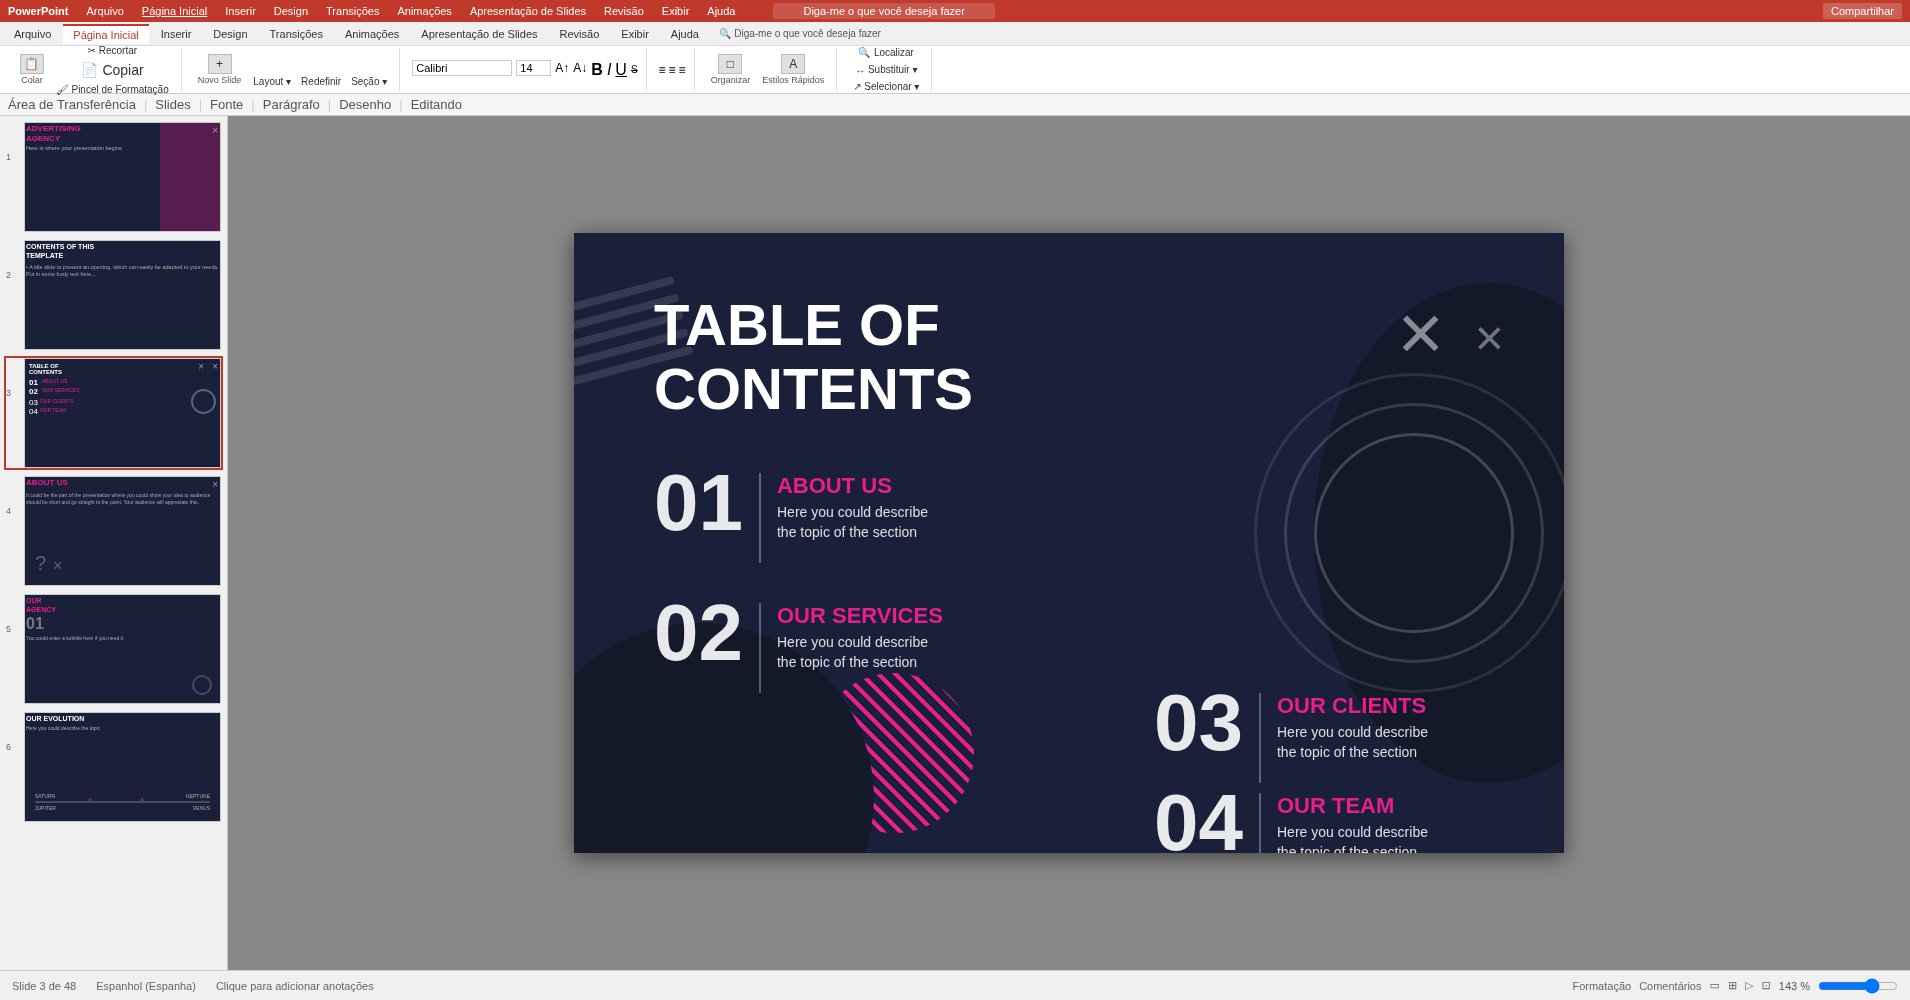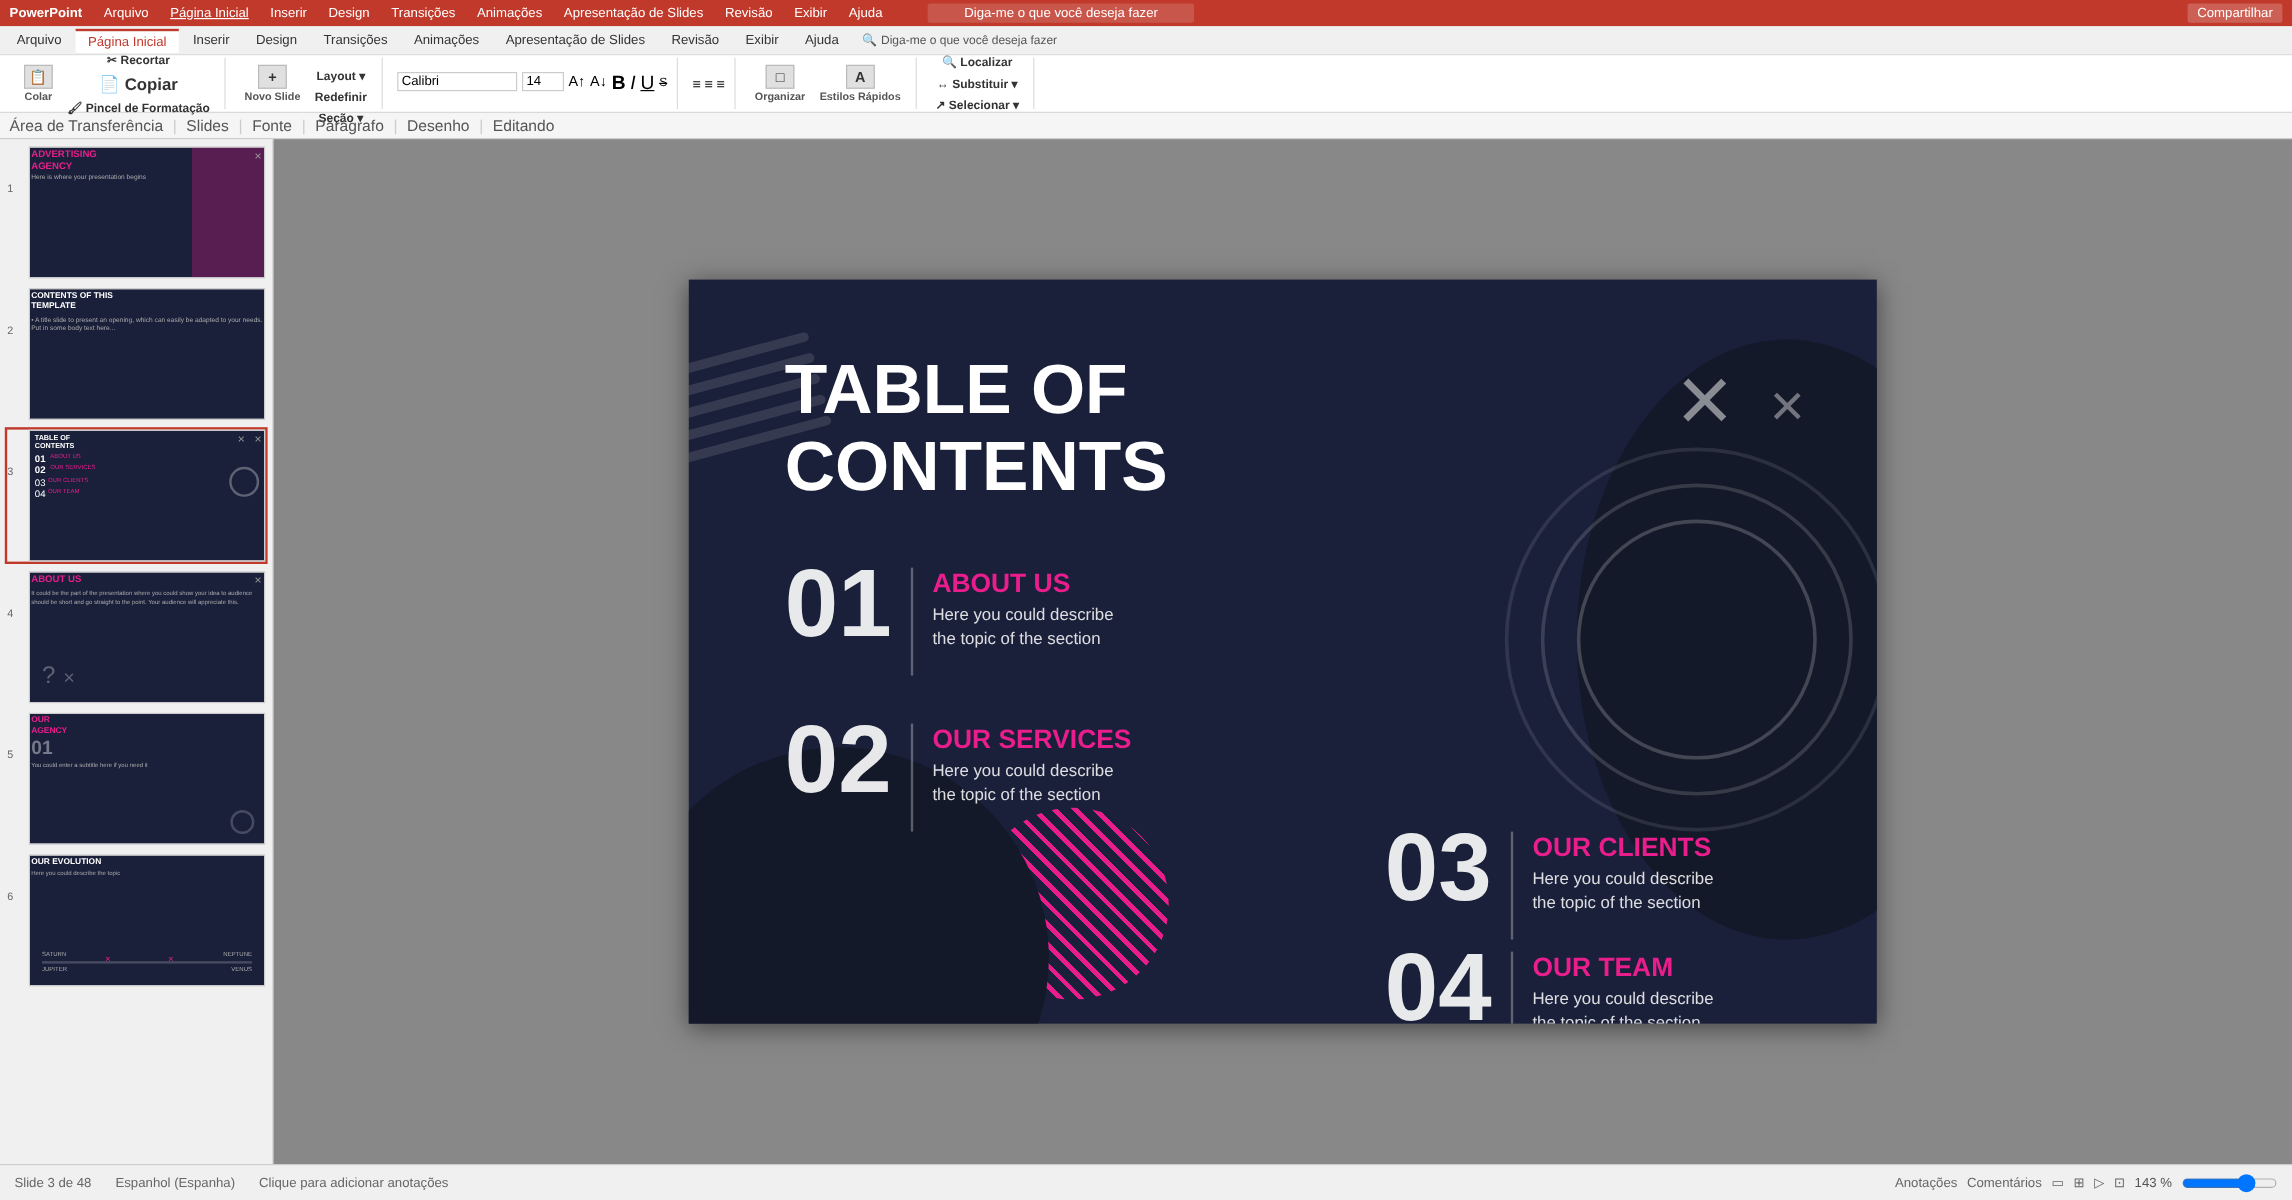--- a/index.html
+++ b/index.html
@@ -73,21 +73,20 @@
     }
     .ribbon-btn {
       display: flex;
       flex-direction: column;
       align-items: center;
       font-size: 9px;
       cursor: pointer;
       padding: 2px 4px;
       color: #333;
       min-width: 32px;
-      font-weight: bold;
     }
     .ribbon-btn .icon-block {
       width: 24px;
       height: 20px;
       background: #e0e0e0;
       border: 1px solid #bbb;
       margin-bottom: 1px;
       display: flex;
       align-items: center;
       justify-content: center;
@@ -374,21 +373,21 @@
             <span style="font-size:10px;">🖌 Pincel de Formatação</span>
           </div>
       </div>
     </div>
 
     <div class="ribbon-group">
       <div class="ribbon-btn">
         <div class="icon-block">+</div>
         <span class="ribbon-label">Novo Slide</span>
       </div>
-      <div style="display:flex;flex-direction:column;gap:2px;margin-top:24px;">
+      <div style="display:flex;flex-direction:row;gap:2px;margin-top:24px;">
         <div class="ribbon-btn">
             <span style="font-size:10px;">Layout ▾</span>
           </div>
         <div class="ribbon-btn">
             <span style="font-size:10px;">Redefinir</span>
           </div>
         <div class="ribbon-btn">
             <span style="font-size:10px;">Seção ▾</span>
           </div>
       </div>
@@ -658,21 +657,21 @@
 
     </div>
   </div>
 </div>
 
 <div class="notes-bar">
   <span>Slide 3 de 48</span>
   <span>Espanhol (Espanha)</span>
   <span>Clique para adicionar anotações</span>
   <div class="right-controls">
-    <span>Anotações</span>
+    <span>Formatação</span>
     <span>Comentários</span>
     <span style="cursor:pointer;">▭</span>
     <span style="cursor:pointer;">⊞</span>
     <span style="cursor:pointer;">▷</span>
     <span style="cursor:pointer;">⊡</span>
     <span class="zoom">143 %</span>
     <input type="range" min="0" max="200" value="143" style="width: 80px;">
   </div>
 </div>
 

